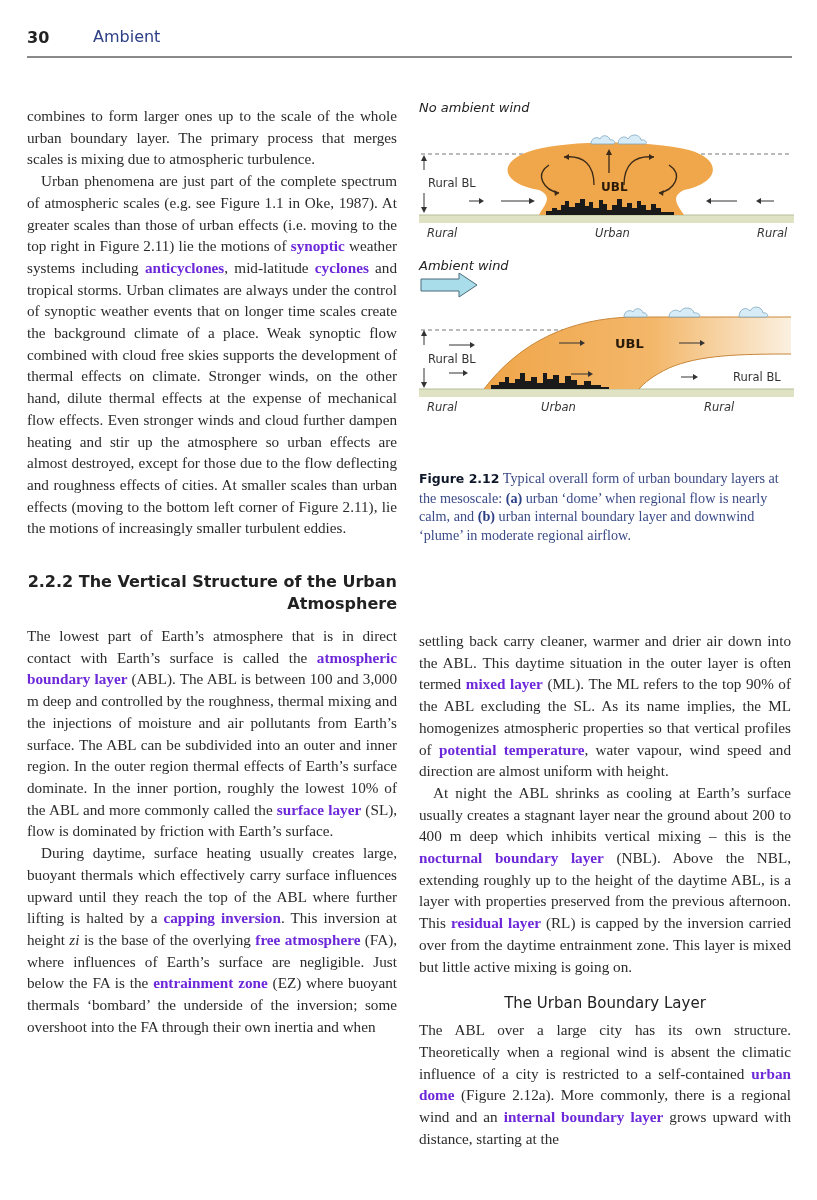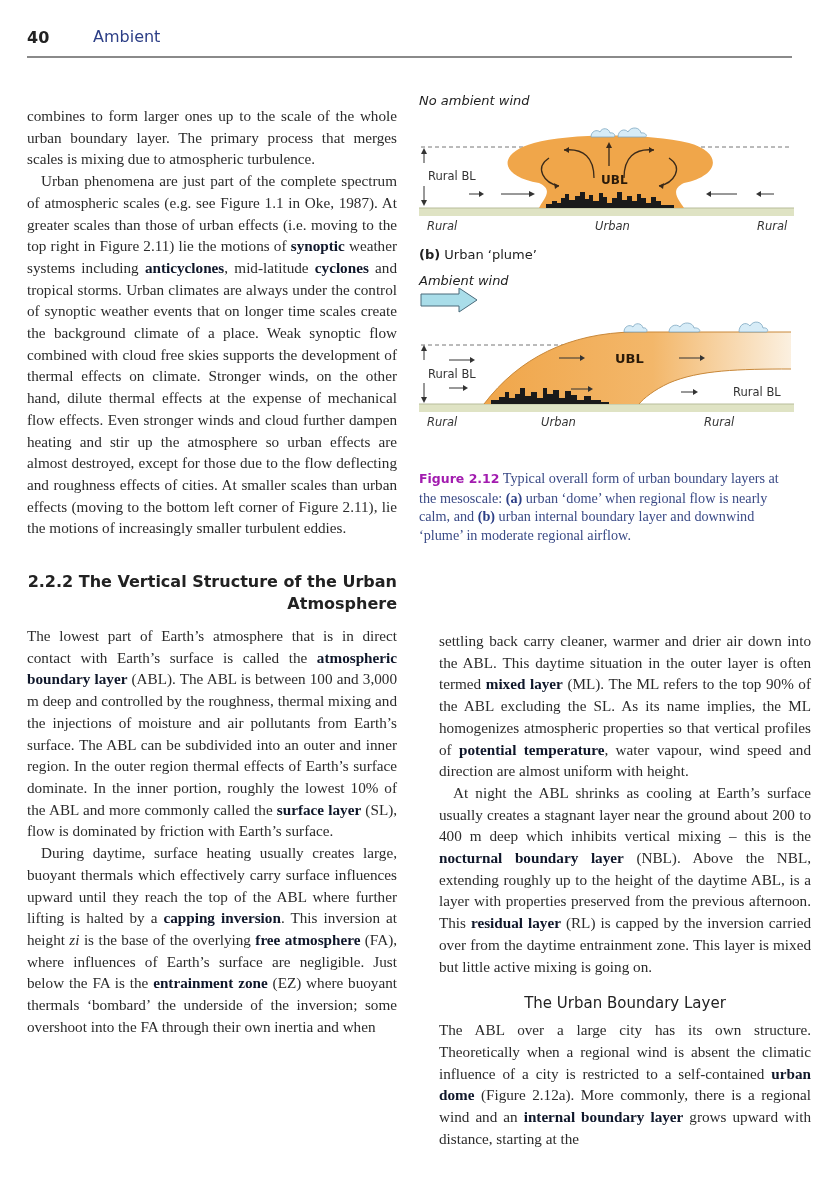--- a/index.html
+++ b/index.html
@@ -2,41 +2,41 @@
 <html><head>
 <meta charset="utf-8">
 <style>
   html, body { margin: 0; padding: 0; background: #ffffff; }
   body { width: 817px; height: 1200px; position: relative; overflow: hidden; color: #2a2a2a; }
   .header { position: absolute; left: 27px; top: 22px; width: 765px; height: 34px; border-bottom: 2px solid #8a8a8a; }
   .page-num { position: absolute; left: 0; top: 6px; font-family: "DejaVu Sans", sans-serif; font-weight: bold; font-size: 16px; color: #222; }
   .running-head { position: absolute; left: 66px; top: 5px; font-family: "DejaVu Sans", sans-serif; font-size: 16px; color: #2c3e86; }
   .col { position: absolute; font-family: "Liberation Serif", serif; font-size: 15.2px; line-height: 21.7px; text-align: justify; color: #2b2b2b; margin-top: 25px; }
   .col-left { left: 27px; top: 80px; width: 370px; }
-  .col-right { left: 439px; top: 605px; width: 372px; }
+  .col-right { left: 419px; top: 605px; width: 372px; }
   .col p { margin: 0; }
   .col p.indent { text-indent: 14px; }
-  .term { color: #0f172a; font-weight: bold; }
+  .term { color: #6d28d9; font-weight: bold; }
   .h2 { font-family: "DejaVu Sans", sans-serif; font-weight: bold; font-size: 16px; line-height: 22px; color: #222; margin: 32px 0 10px 0; text-align: right; }
   .h3 { font-family: "DejaVu Sans", sans-serif; font-size: 15px; line-height: 20px; color: #222; margin: 16px 0 6px 0; text-align: center; }
   .fig { position: absolute; left: 419px; top: 82px; width: 375px; }
   .panel-title { font-family: "DejaVu Sans", sans-serif; font-size: 13px; color: #222; }
   .panel-title b { font-weight: bold; }
-  .panel-sub { font-family: "DejaVu Sans", sans-serif; font-style: italic; font-size: 13px; color: #222; margin-top: 11px; }
+  .panel-sub { font-family: "DejaVu Sans", sans-serif; font-style: italic; font-size: 13px; color: #222; margin-top: 18px; }
   .svgbox { display: block; }
   .caption { position: absolute; left: 419px; top: 469px; width: 372px; font-family: "Liberation Serif", serif; font-size: 14.2px; line-height: 18.5px; color: #3a4a86; }
-  .caption .fig-label { font-family: "DejaVu Sans", sans-serif; font-weight: bold; font-size: 12.5px; color: #a21caf; }
+  .caption .fig-label { font-family: "DejaVu Sans", sans-serif; font-weight: bold; font-size: 12.5px; color: #0f172a; }
   .caption b { color: #2c3e86; }
   .fig-text { font-family: "DejaVu Sans", sans-serif; }
 </style>
 </head>
 <body>
 
 <div class="header">
-  <span class="page-num">40</span>
+  <span class="page-num">30</span>
   <span class="running-head">Ambient</span>
 </div>
 
 <div class="col col-left">
   <p>combines to form larger ones up to the scale of the whole urban boundary layer. The primary process that merges scales is mixing due to atmospheric turbulence.</p>
   <p class="indent"><span>Urban phenomena are just part of the complete spectrum of atmospheric scales (e.g. see Figure 1.1 in Oke, 1987). At greater scales than those of urban effects (i.e. moving to the top right in Figure 2.11) lie the motions of </span><span class="term">synoptic</span><span> weather systems including </span><span class="term">anticyclones</span><span>, mid-latitude </span><span class="term">cyclones</span><span> and tropical storms. Urban climates are always under the control of synoptic weather events that on longer time scales create the background climate of a place. Weak synoptic flow combined with cloud free skies supports the development of thermal effects on climate. Stronger winds, on the other hand, dilute thermal effects at the expense of mechanical flow effects. Even stronger winds and cloud further dampen heating and stir up the atmosphere so urban effects are almost destroyed, except for those due to the flow deflecting and roughness effects of cities. At smaller scales than urban effects (moving to the bottom left corner of Figure 2.11), lie the motions of increasingly smaller turbulent eddies.</span></p>
 
   <div class="h2">2.2.2 The Vertical Structure of the Urban Atmosphere</div>
 
   <p><span>The lowest part of Earth’s atmosphere that is in direct contact with Earth’s surface is called the </span><span class="term">atmospheric boundary layer</span><span> (ABL). The ABL is between 100 and 3,000 m deep and controlled by the roughness, thermal mixing and the injections of moisture and air pollutants from Earth’s surface. The ABL can be subdivided into an outer and inner region. In the outer region thermal effects of Earth’s surface dominate. In the inner portion, roughly the lowest 10% of the ABL and more commonly called the </span><span class="term">surface layer</span><span> (SL), flow is dominated by friction with Earth’s surface.</span></p>
@@ -93,21 +93,20 @@
       <polygon points="116,86 110,83 110,89"></polygon>
       <polygon points="287,86 292,83 292,89"></polygon>
       <polygon points="337,86 342,83 342,89"></polygon>
     </g>
     <text class="fig-text" x="9" y="72" font-size="11.5" fill="#333">Rural BL</text>
     <text class="fig-text" x="8" y="122" font-size="11.5" font-style="italic" fill="#333">Rural</text>
     <text class="fig-text" x="176" y="122" font-size="11.5" font-style="italic" fill="#333">Urban</text>
     <text class="fig-text" x="338" y="122" font-size="11.5" font-style="italic" fill="#333">Rural</text>
   </svg>
 
-  <div class="panel-title" style="margin-top:14px;"><b>(b)</b> <span>Urban ‘plume’</span></div>
   <div class="panel-sub">Ambient wind</div>
   <svg class="svgbox" width="375" height="140" viewBox="0 0 375 140">
     <defs>
       <linearGradient id="plumeGrad" x1="0" x2="1" y1="0" y2="0">
         <stop offset="0" stop-color="#f0a64a"></stop>
         <stop offset="0.55" stop-color="#f3b76a"></stop>
         <stop offset="1" stop-color="#fbf0e0"></stop>
       </linearGradient>
     </defs>
 

